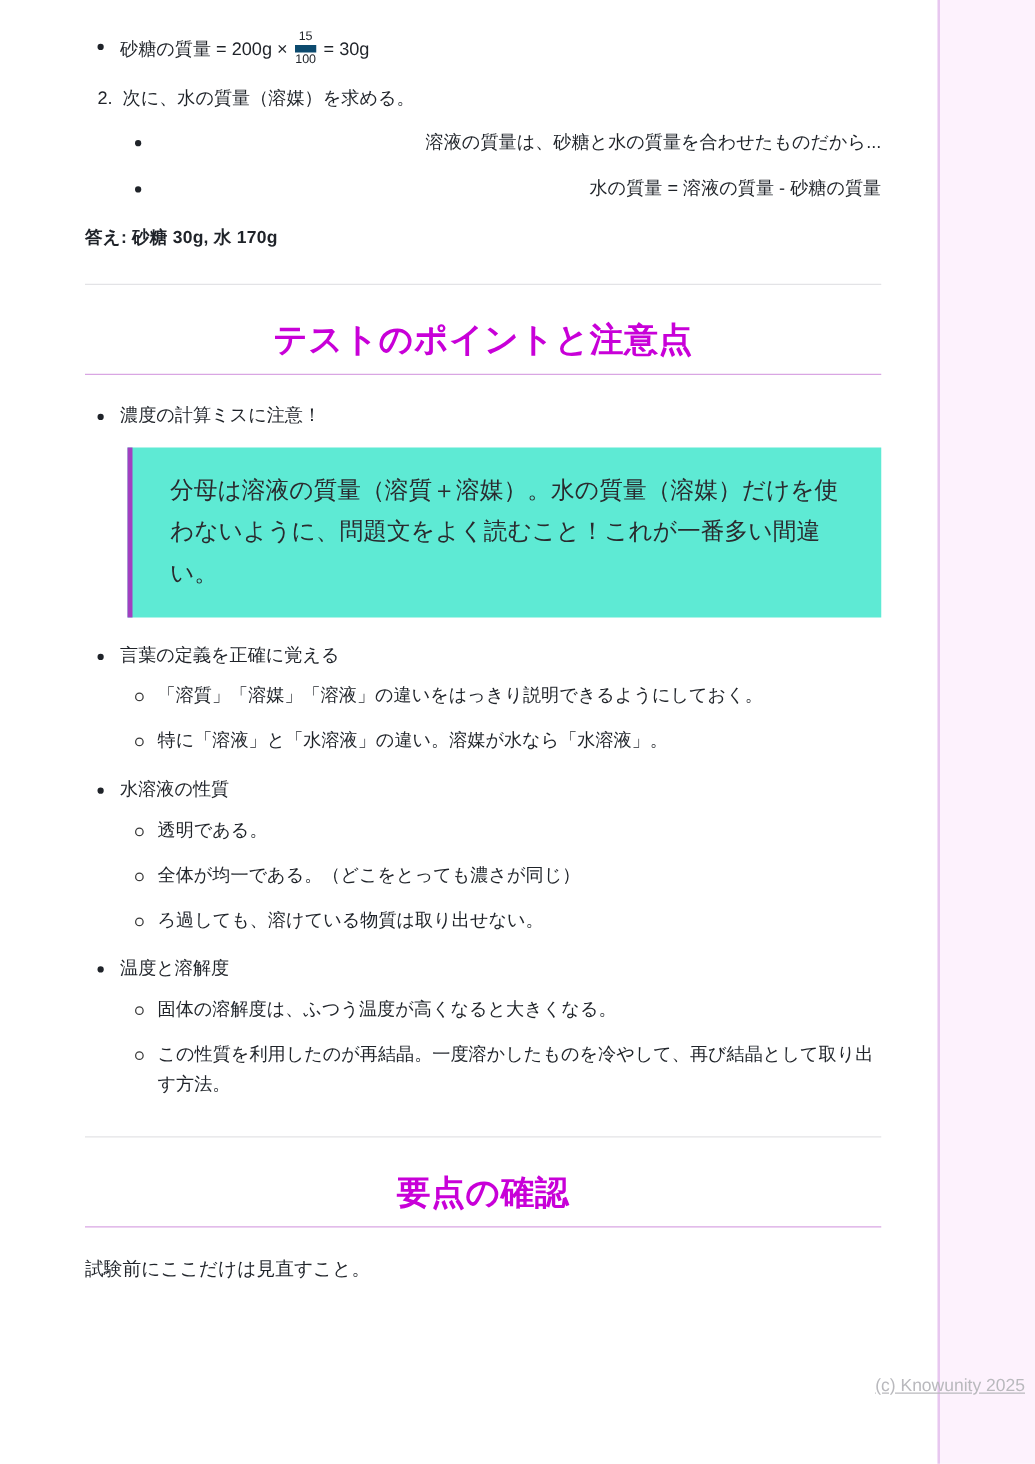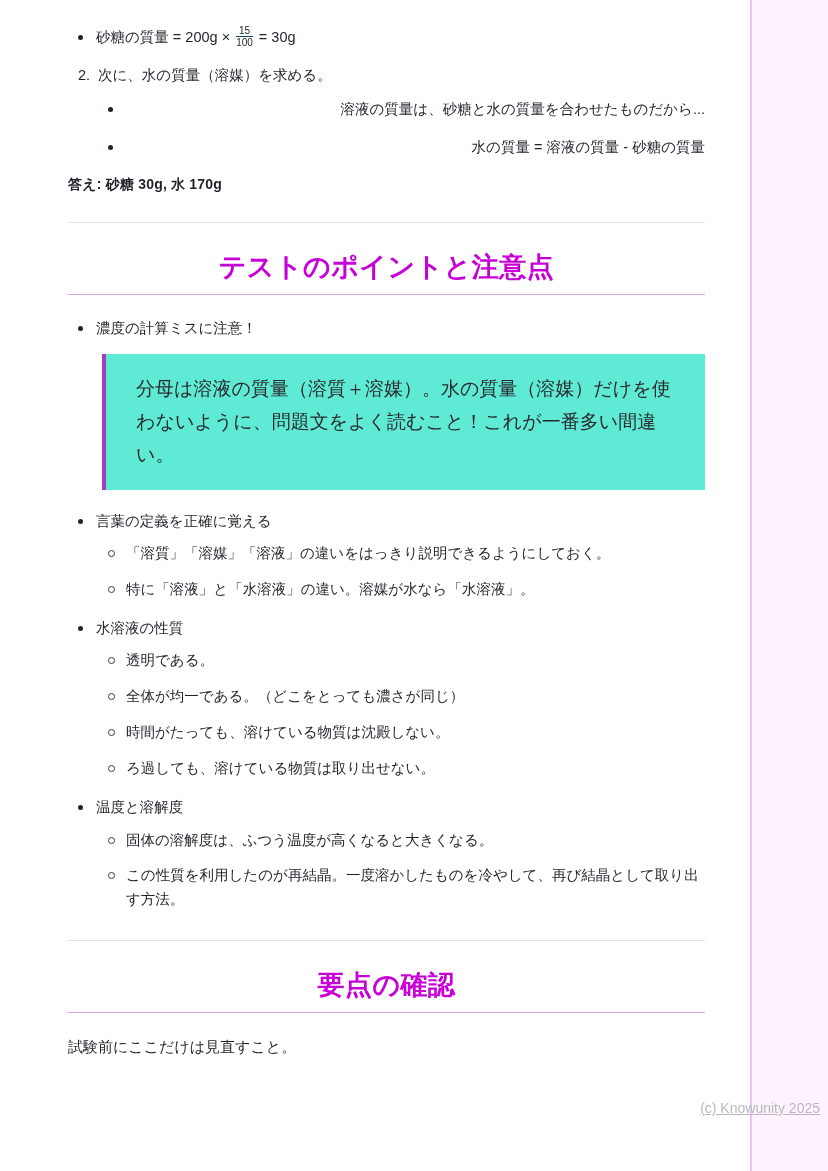--- a/index.html
+++ b/index.html
@@ -102,21 +102,21 @@
     display: inline-flex;
     flex-direction: column;
     align-items: center;
     vertical-align: middle;
     font-size: 10px;
     line-height: 1.05;
     margin: 0 2px;
     position: relative;
     top: -1px;
   }
-  .frac .den { border-top: 1px solid #0c4a6e; padding-top: 1px; }
+  .frac .den { border-top: 6px solid #0c4a6e; padding-top: 1px; }
 
   .answer {
     font-size: 14px;
     font-weight: bold;
     margin: 14px 0 0 0;
     letter-spacing: 0.2px;
   }
 
   hr.sep {
     border: none;
@@ -207,21 +207,20 @@
         <li><span>「溶質」「溶媒」「溶液」の違いをはっきり説明できるようにしておく。</span></li>
         <li><span>特に「溶液」と「水溶液」の違い。溶媒が水なら「水溶液」。</span></li>
       </ul>
     </li>
 
     <li>
       <span class="bold">水溶液の性質</span>
       <ul class="subbullets">
         <li><span></span><span class="bold">透明</span><span>である。</span></li>
         <li><span>全体が</span><span class="bold">均一</span><span>である。（どこをとっても濃さが同じ）</span></li>
-        <li><span>時間がたっても、溶けている物質は</span><span class="bold">沈殿しない</span><span>。</span></li>
         <li><span></span><span class="bold">ろ過</span><span>しても、溶けている物質は取り出せない。</span></li>
       </ul>
     </li>
 
     <li>
       <span class="bold">温度と溶解度</span>
       <ul class="subbullets">
         <li><span>固体の溶解度は、ふつう温度が高くなると大きくなる。</span><span class="bold"></span><span></span></li>
         <li><span>この性質を利用したのが</span><span class="bold">再結晶</span><span>。一度溶かしたものを冷やして、再び結晶として取り出す方法。</span></li>
       </ul>

